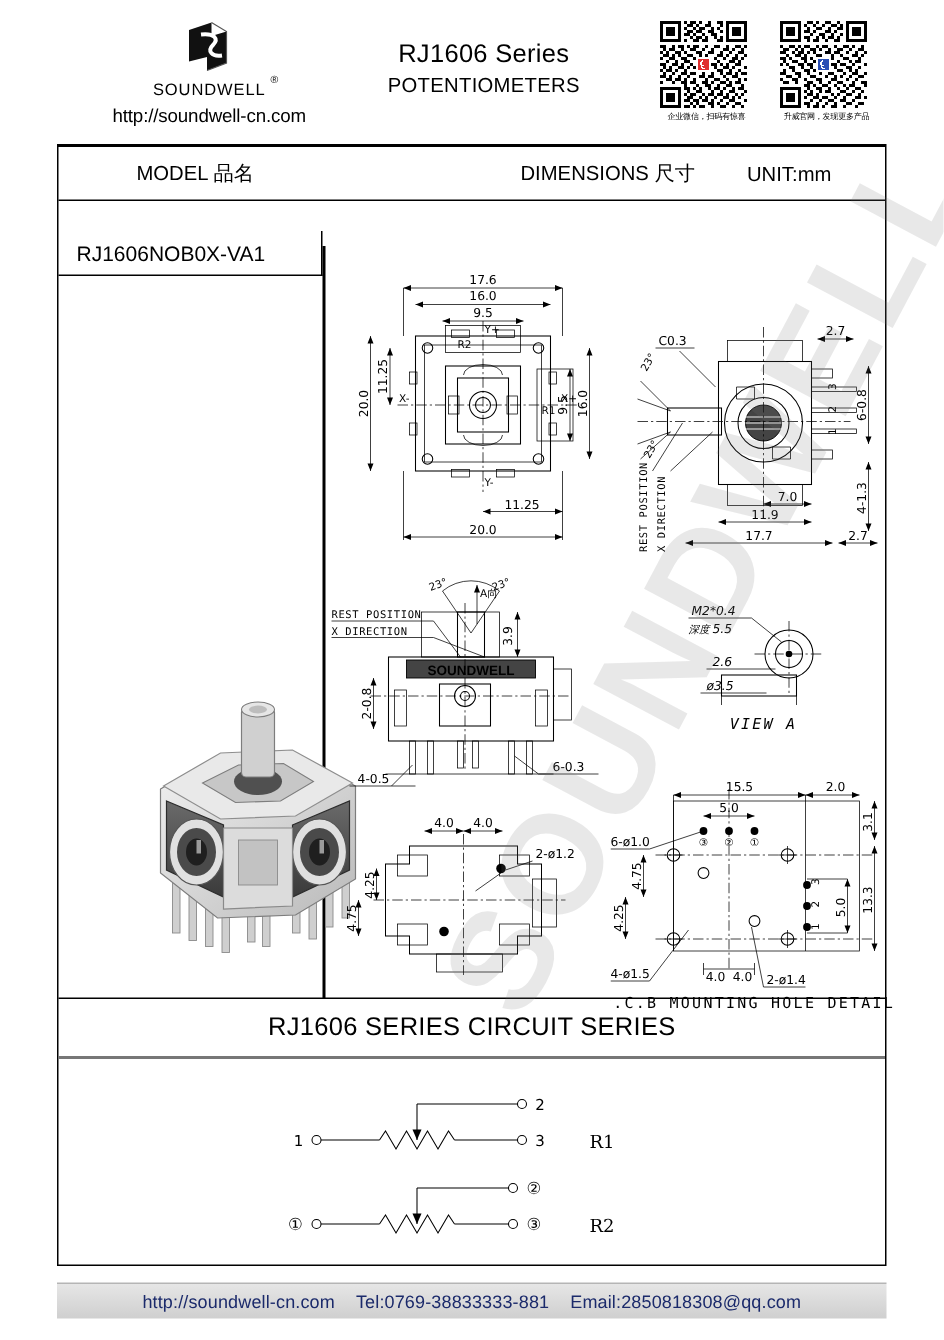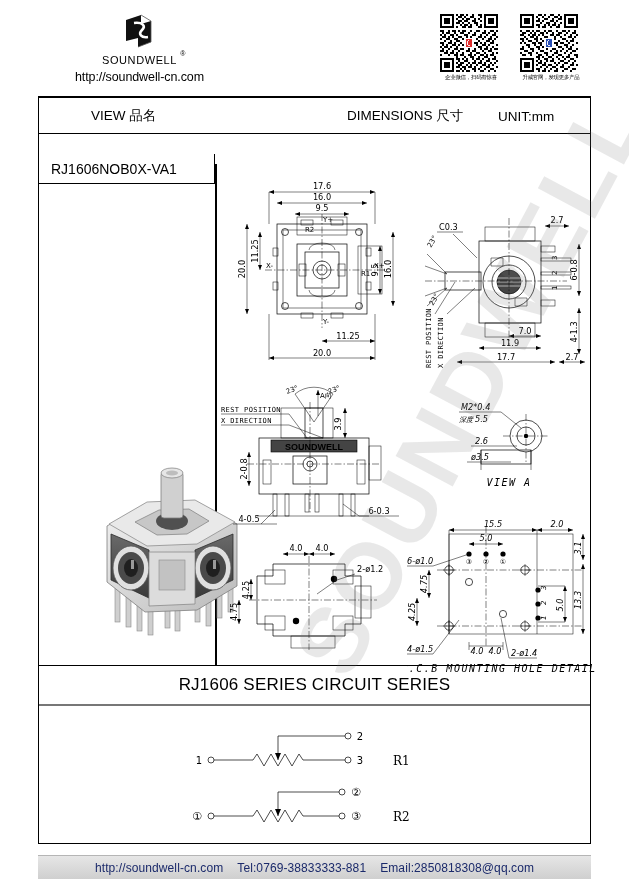--- a/index.html
+++ b/index.html
@@ -215,20 +215,24 @@
         <path d="M13 11 C22 10, 25 14, 21 18 C17 22, 20 26, 27 25" stroke="#fff" stroke-width="2.6" fill="none"></path>
         <path d="M20 3 L30 9 L30 30 L17 35" stroke="#555" stroke-width="0.8" fill="none"></path>
       </svg>
     </div>
     <div class="logo-name">
       <span>SOUNDWELL</span><span class="reg">®</span>
     </div>
     <div class="logo-url">http://soundwell-cn.com</div>
   </div>
 
+  <div class="title-block">
+    <div class="title-main">RJ1606 Series</div>
+    <div class="title-sub">POTENTIOMETERS</div>
+  </div>
 
   <div class="qr-wrap one">
     <svg class="qr-img" viewBox="0 0 29 29" shape-rendering="crispEdges">
       <rect width="29" height="29" fill="#fff"></rect>
       <g fill="#000">
         <rect x="0" y="0" width="7" height="7"></rect>
           <rect x="1" y="1" width="5" height="5" fill="#fff"></rect>
           <rect x="2" y="2" width="3" height="3"></rect>
         <rect x="22" y="0" width="7" height="7"></rect>
           <rect x="23" y="1" width="5" height="5" fill="#fff"></rect>
@@ -660,21 +664,21 @@
   </div>
 </div>
 
 <div id="watermark">
   <div class="wm-text">SOUNDWELL</div>
 </div>
 
 <div id="frame">
 
   <div class="row-head">
-    <div class="cell c-model">VIEW 品名</div>
+    <div class="cell c-model">MODEL 品名</div>
     <div class="cell c-dims">DIMENSIONS 尺寸</div>
     <div class="cell c-unit">UNIT:mm</div>
   </div>
 
   <div class="row-dims">
     <div class="model-cell">RJ1606NOB0X-VA1</div>
     <div class="model-col-line"></div>
 
     <div id="photo">
       <svg width="168" height="180" viewBox="0 0 168 180">
@@ -1006,21 +1010,21 @@
 
         <line class="lnthin" x1="22" y1="47" x2="22" y2="68"></line>
         <path d="M22 47 l-2 5 l4 0 Z M22 68 l-2 -5 l4 0 Z" fill="#000"></path>
         <text class="dimtxt" x="20" y="58" text-anchor="middle" transform="rotate(-90 20 58)">4.25</text>
         <line class="lnthin" x1="10" y1="68" x2="10" y2="92"></line>
         <path d="M10 68 l-2 5 l4 0 Z M10 92 l-2 -5 l4 0 Z" fill="#000"></path>
         <text class="dimtxt" x="8" y="80" text-anchor="middle" transform="rotate(-90 8 80)">4.75</text>
       </svg>
     </div>
 
-    <div class="draw" style="left:368px; top:378px; width:195px; height:162px;font-style:italic;">
+    <div class="draw" style="left:368px; top:378px; width:195px; height:162px;">
       <svg width="195" height="162" viewBox="0 0 195 162">
 
         <line class="lnthin" x1="42" y1="18" x2="130" y2="18"></line>
         <path d="M42 18 l5 -2 l0 4 Z M130 18 l-5 -2 l0 4 Z" fill="#000"></path>
         <text class="dimtxt" x="86" y="15" text-anchor="middle">15.5</text>
 
         <line class="lnthin" x1="130" y1="18" x2="166" y2="18"></line>
         <path d="M130 18 l5 -2 l0 4 Z M166 18 l-5 -2 l0 4 Z" fill="#000"></path>
         <text class="dimtxt" x="150" y="15" text-anchor="middle">2.0</text>
 

